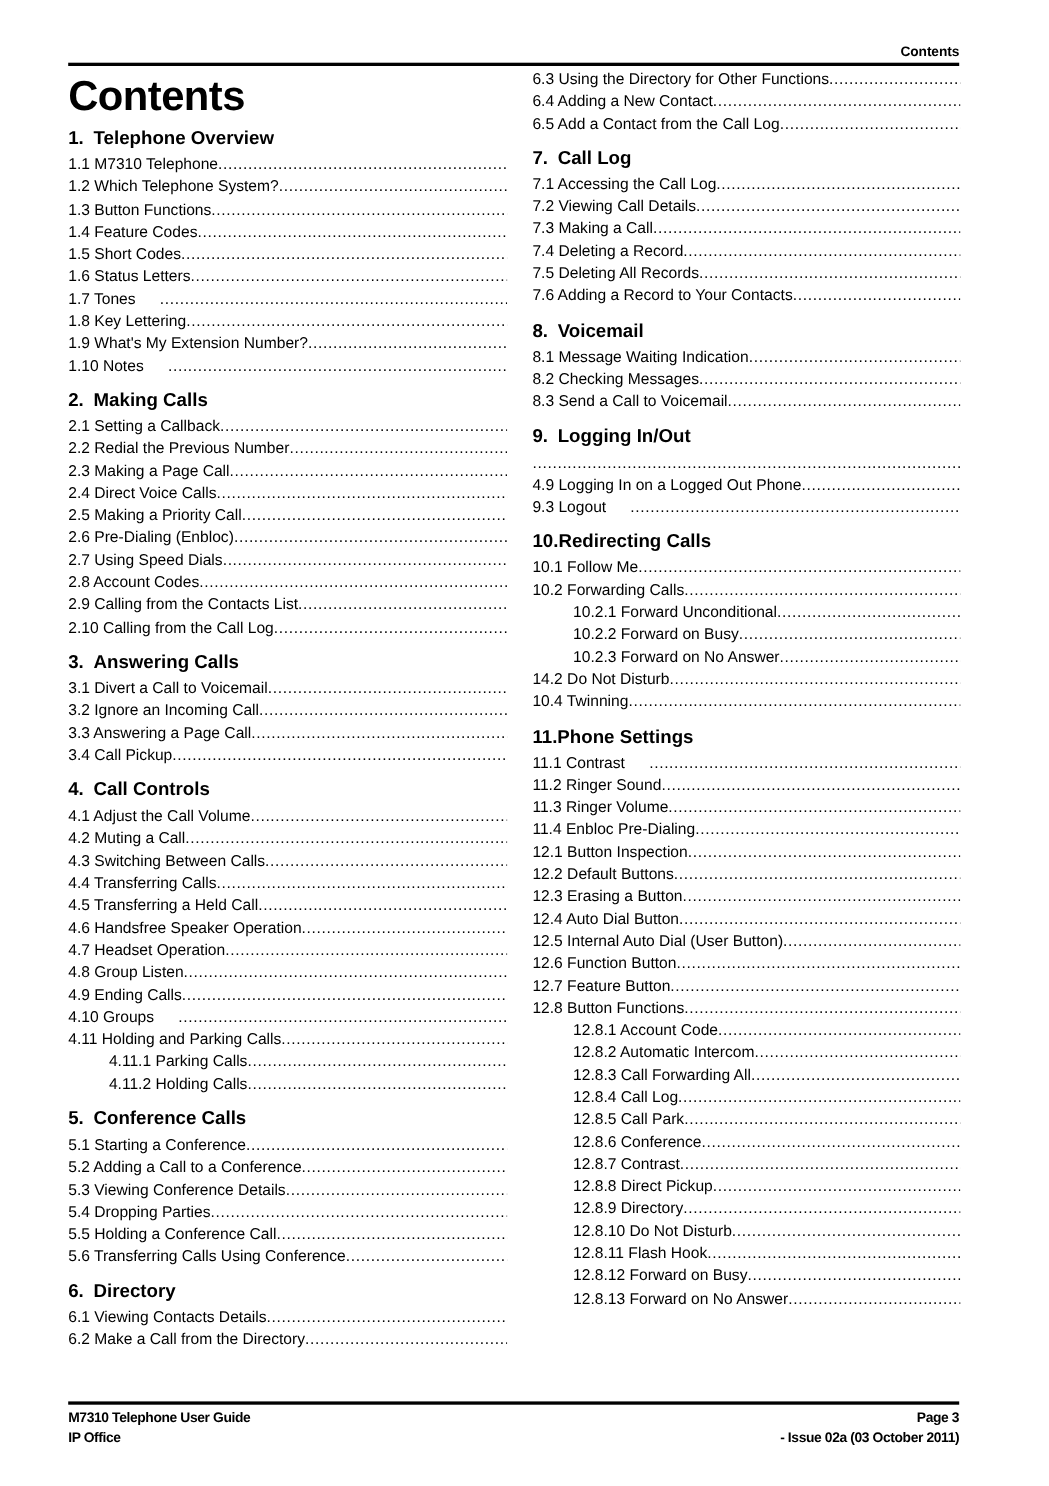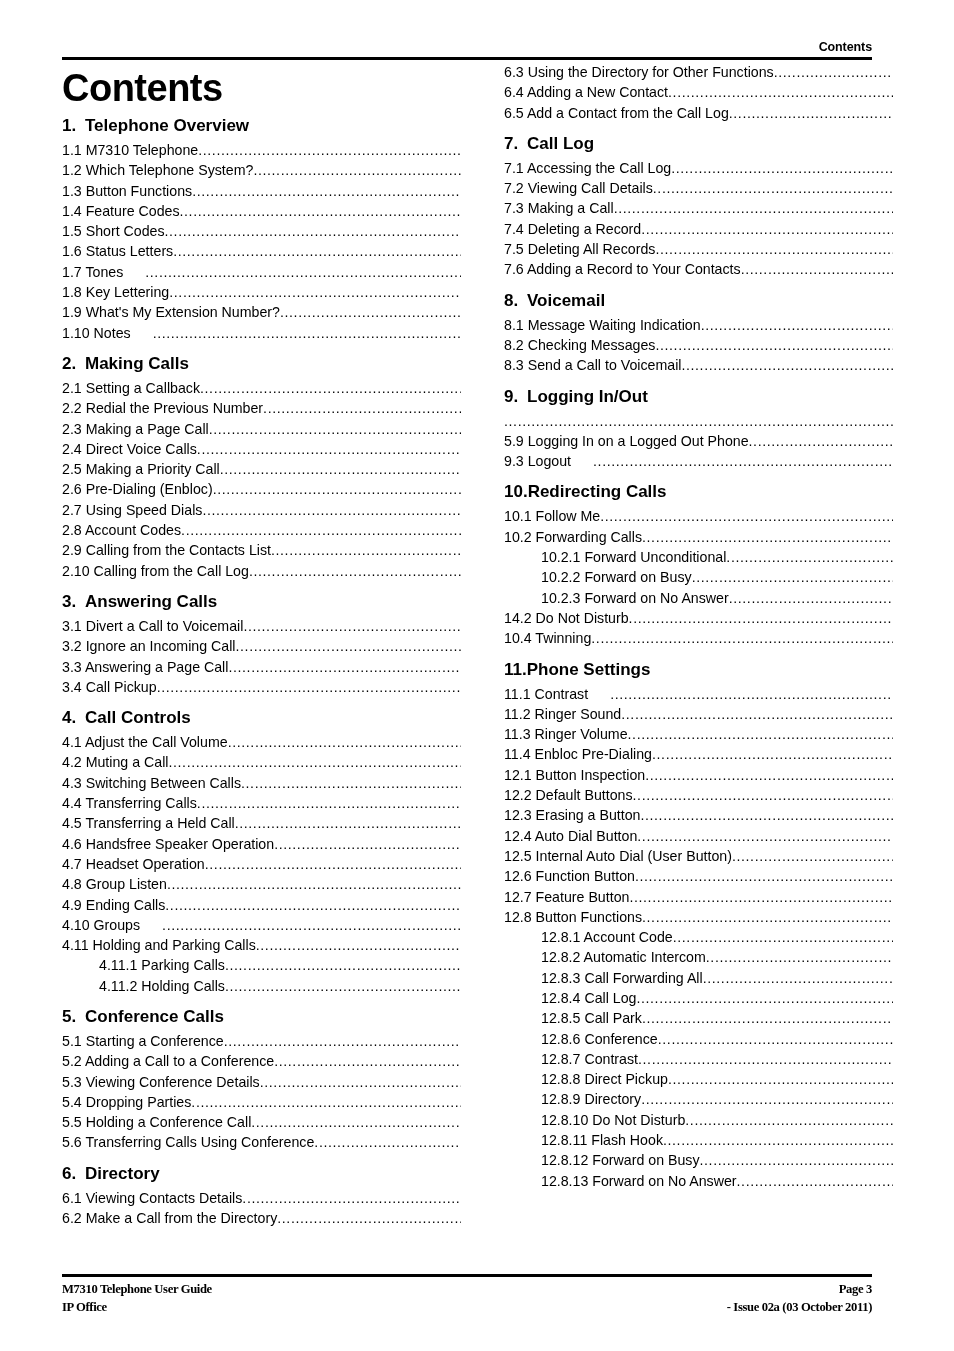--- a/index.html
+++ b/index.html
@@ -50,21 +50,21 @@
     position: absolute;
     left: 0;
     top: 62px;
     width: 954px;
   }
   .col {
     position: absolute;
     top: 0;
   }
   .col-left  { left: 62px;  width: 400px; }
-  .col-right { left: 504px; width: 390px; }
+  .col-right { left: 484px; width: 390px; }
 
   
   .doc-title {
     font-size: 38px;
     font-weight: bold;
     line-height: 44px;
     letter-spacing: -0.5px;
     margin: 0 0 6px 0;
     padding-top: 4px;
   }
@@ -124,21 +124,21 @@
   .footer-rule {
     border-top: 3px solid #000;
     width: 100%;
   }
   .footer-grid {
     margin-top: 3px;
     font-size: 12.6px;
     font-weight: bold;
     line-height: 18px;
     letter-spacing: -0.35px;
-    font-family: Liberation Serif, serif;
+    font-family: Liberation Sans, sans-serif;
   }
   .footer-line {
     display: flex;
     justify-content: space-between;
   }
   .footer-left  { text-align: left; }
   .footer-right { text-align: right; }
 </style>
 </head>
 <body>
@@ -220,21 +220,21 @@
           <div class="row"><span class="label">7.3 Making a Call</span><span class="leader">..........................................................................................................................</span><span class="page">44</span></div>
           <div class="row"><span class="label">7.4 Deleting a Record</span><span class="leader">..........................................................................................................................</span><span class="page">44</span></div>
           <div class="row"><span class="label">7.5 Deleting All Records</span><span class="leader">..........................................................................................................................</span><span class="page">44</span></div>
           <div class="row"><span class="label">7.6 Adding a Record to Your Contacts</span><span class="leader">..........................................................................................................................</span><span class="page">44</span></div>
           <div class="chapter"><span class="num num-single">8.</span><span class="ttl">Voicemail</span></div>
           <div class="row"><span class="label">8.1 Message Waiting Indication</span><span class="leader">..........................................................................................................................</span><span class="page">46</span></div>
           <div class="row"><span class="label">8.2 Checking Messages</span><span class="leader">..........................................................................................................................</span><span class="page">46</span></div>
           <div class="row"><span class="label">8.3 Send a Call to Voicemail</span><span class="leader">..........................................................................................................................</span><span class="page">46</span></div>
           <div class="chapter"><span class="num num-single">9.</span><span class="ttl">Logging In/Out</span></div>
           <div class="row"><span class="leader">..........................................................................................................................</span><span class="page">49</span></div>
-          <div class="row"><span class="label">5.9 Logging In on a Logged Out Phone</span><span class="leader">..........................................................................................................................</span><span class="page">49</span></div>
+          <div class="row"><span class="label">4.9 Logging In on a Logged Out Phone</span><span class="leader">..........................................................................................................................</span><span class="page">49</span></div>
           <div class="row gapleader"><span class="label">9.3 Logout</span><span class="leader">..........................................................................................................................</span><span class="page">49</span></div>
           <div class="chapter"><span class="num num-double">10.</span><span class="ttl">Redirecting Calls</span></div>
           <div class="row"><span class="label">10.1 Follow Me</span><span class="leader">..........................................................................................................................</span><span class="page">53</span></div>
           <div class="row"><span class="label">10.2 Forwarding Calls</span><span class="leader">..........................................................................................................................</span><span class="page">54</span></div>
           <div class="row sub"><span class="label">10.2.1 Forward Unconditional</span><span class="leader">..........................................................................................................................</span><span class="page">55</span></div>
           <div class="row sub"><span class="label">10.2.2 Forward on Busy</span><span class="leader">..........................................................................................................................</span><span class="page">56</span></div>
           <div class="row sub"><span class="label">10.2.3 Forward on No Answer</span><span class="leader">..........................................................................................................................</span><span class="page">57</span></div>
           <div class="row"><span class="label">14.2 Do Not Disturb</span><span class="leader">..........................................................................................................................</span><span class="page">58</span></div>
           <div class="row"><span class="label">10.4 Twinning</span><span class="leader">..........................................................................................................................</span><span class="page">59</span></div>
           <div class="chapter"><span class="num num-double">11.</span><span class="ttl">Phone Settings</span></div>

